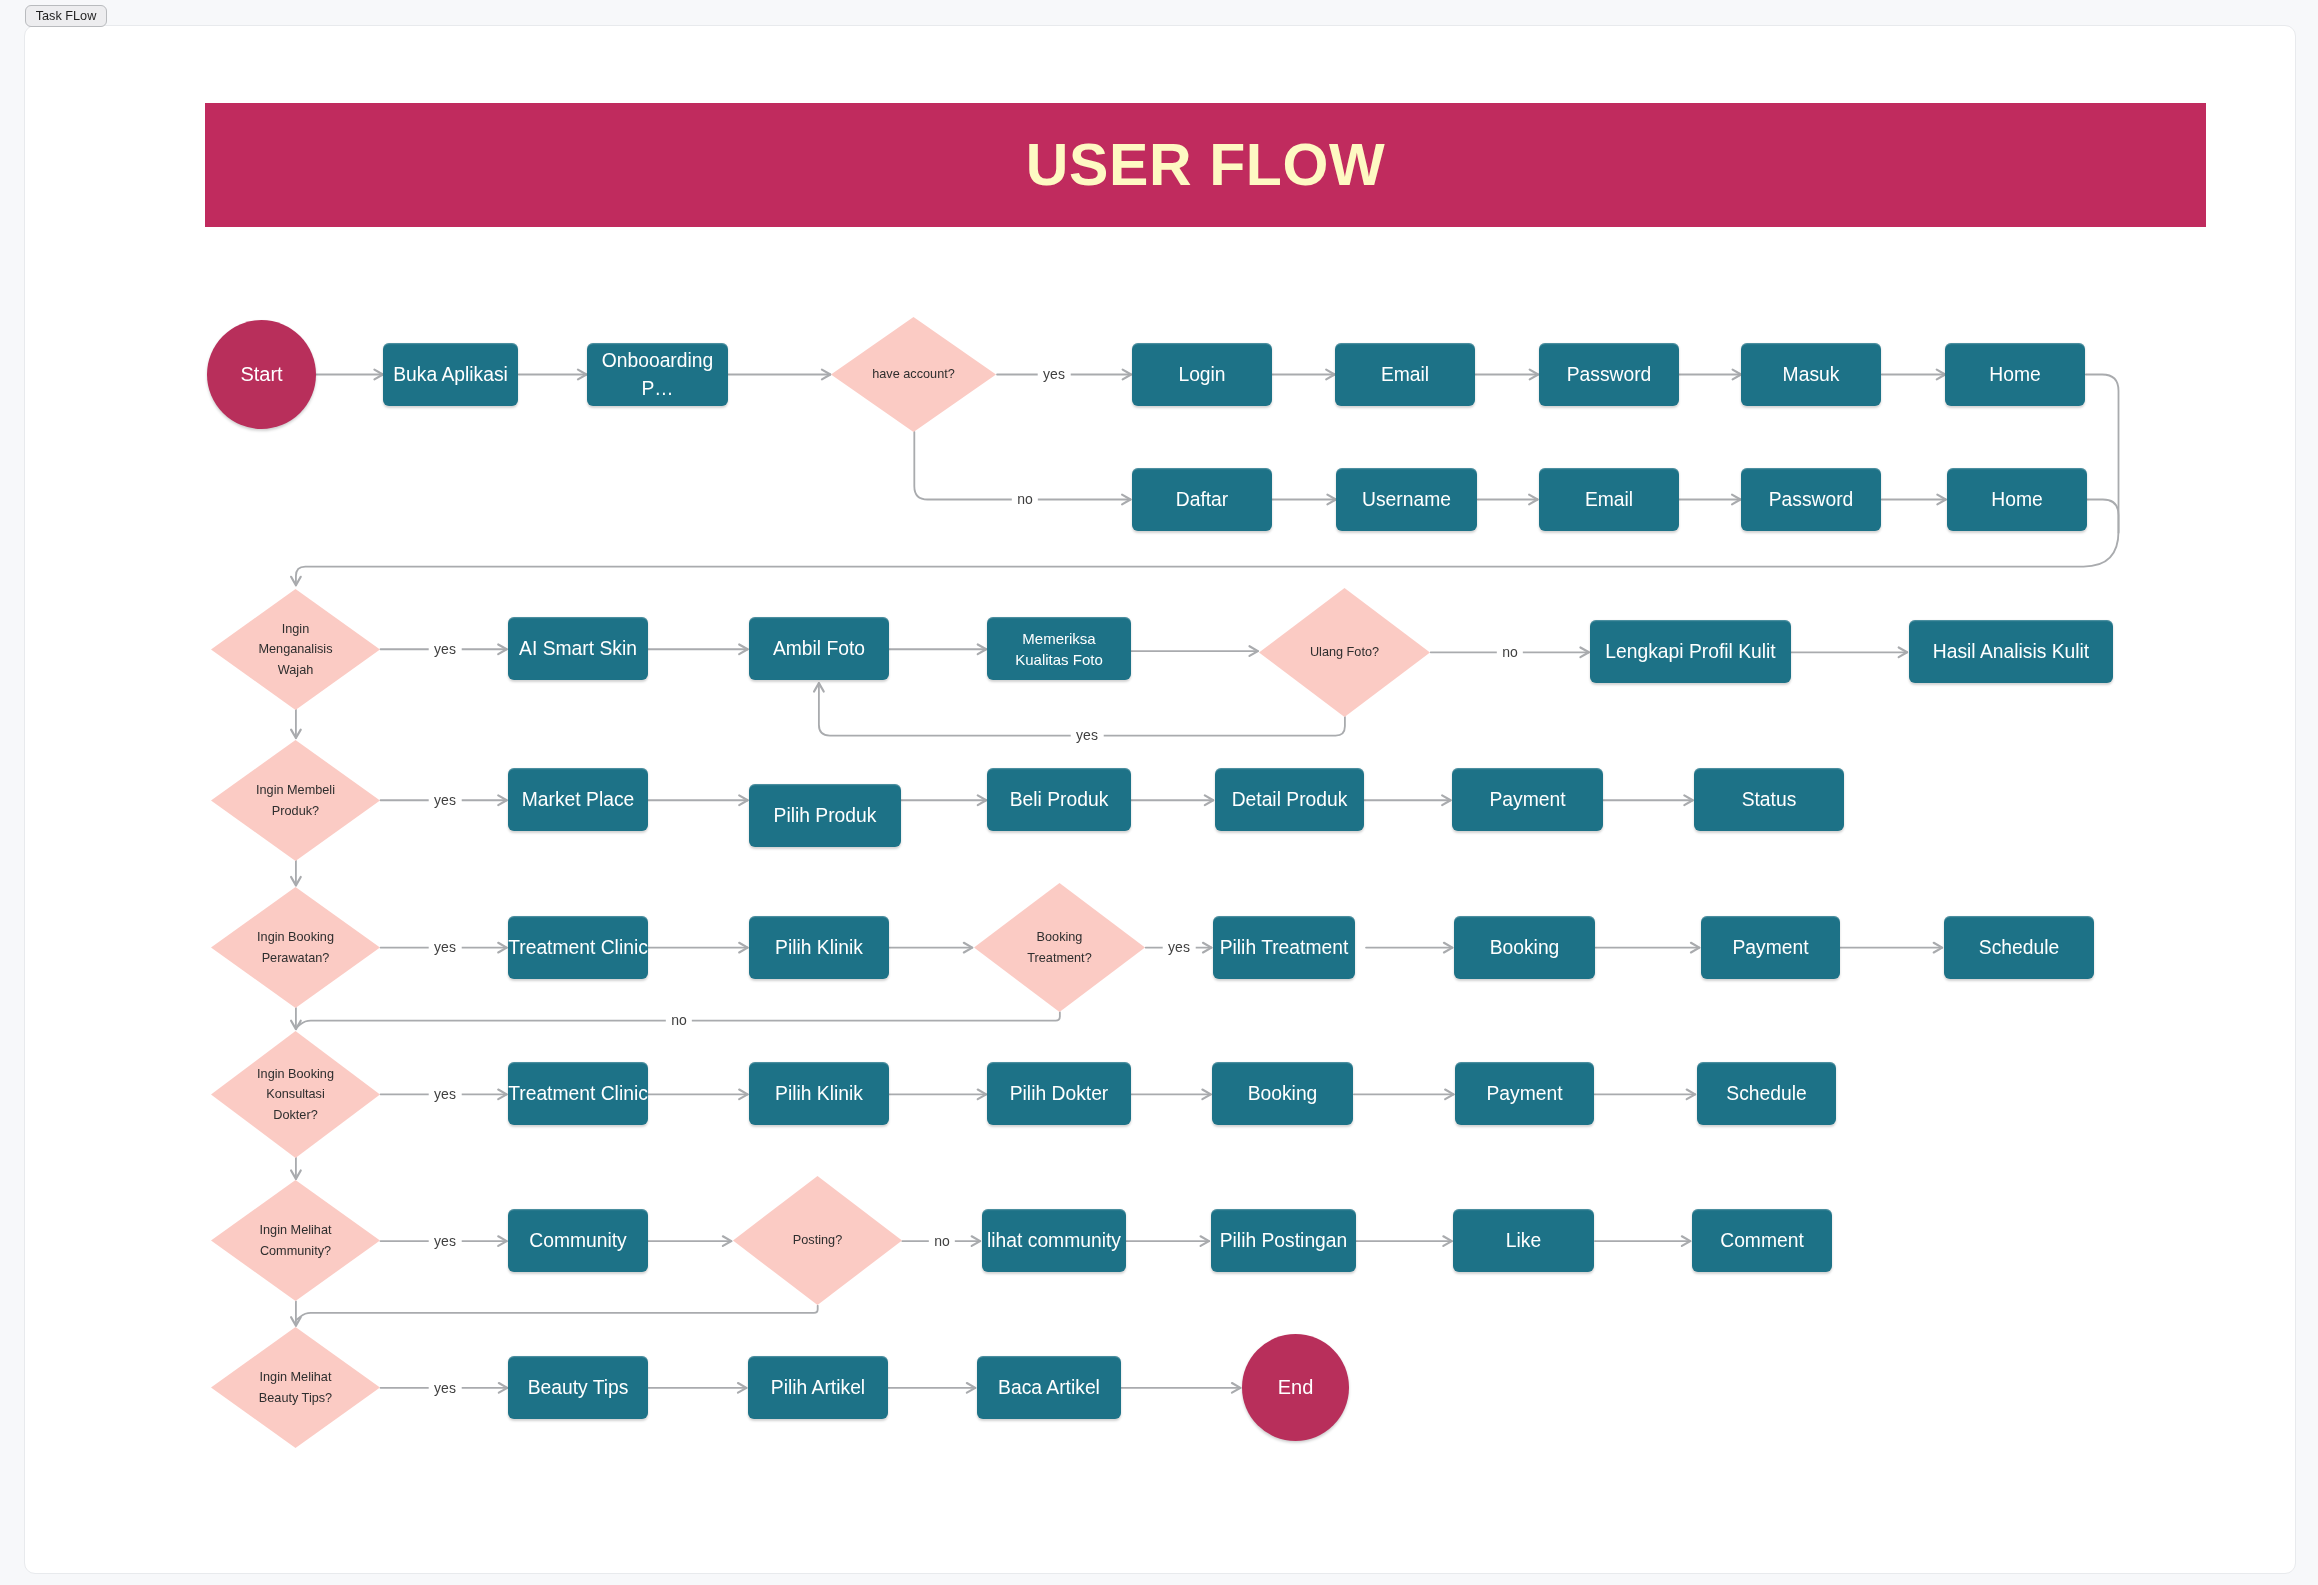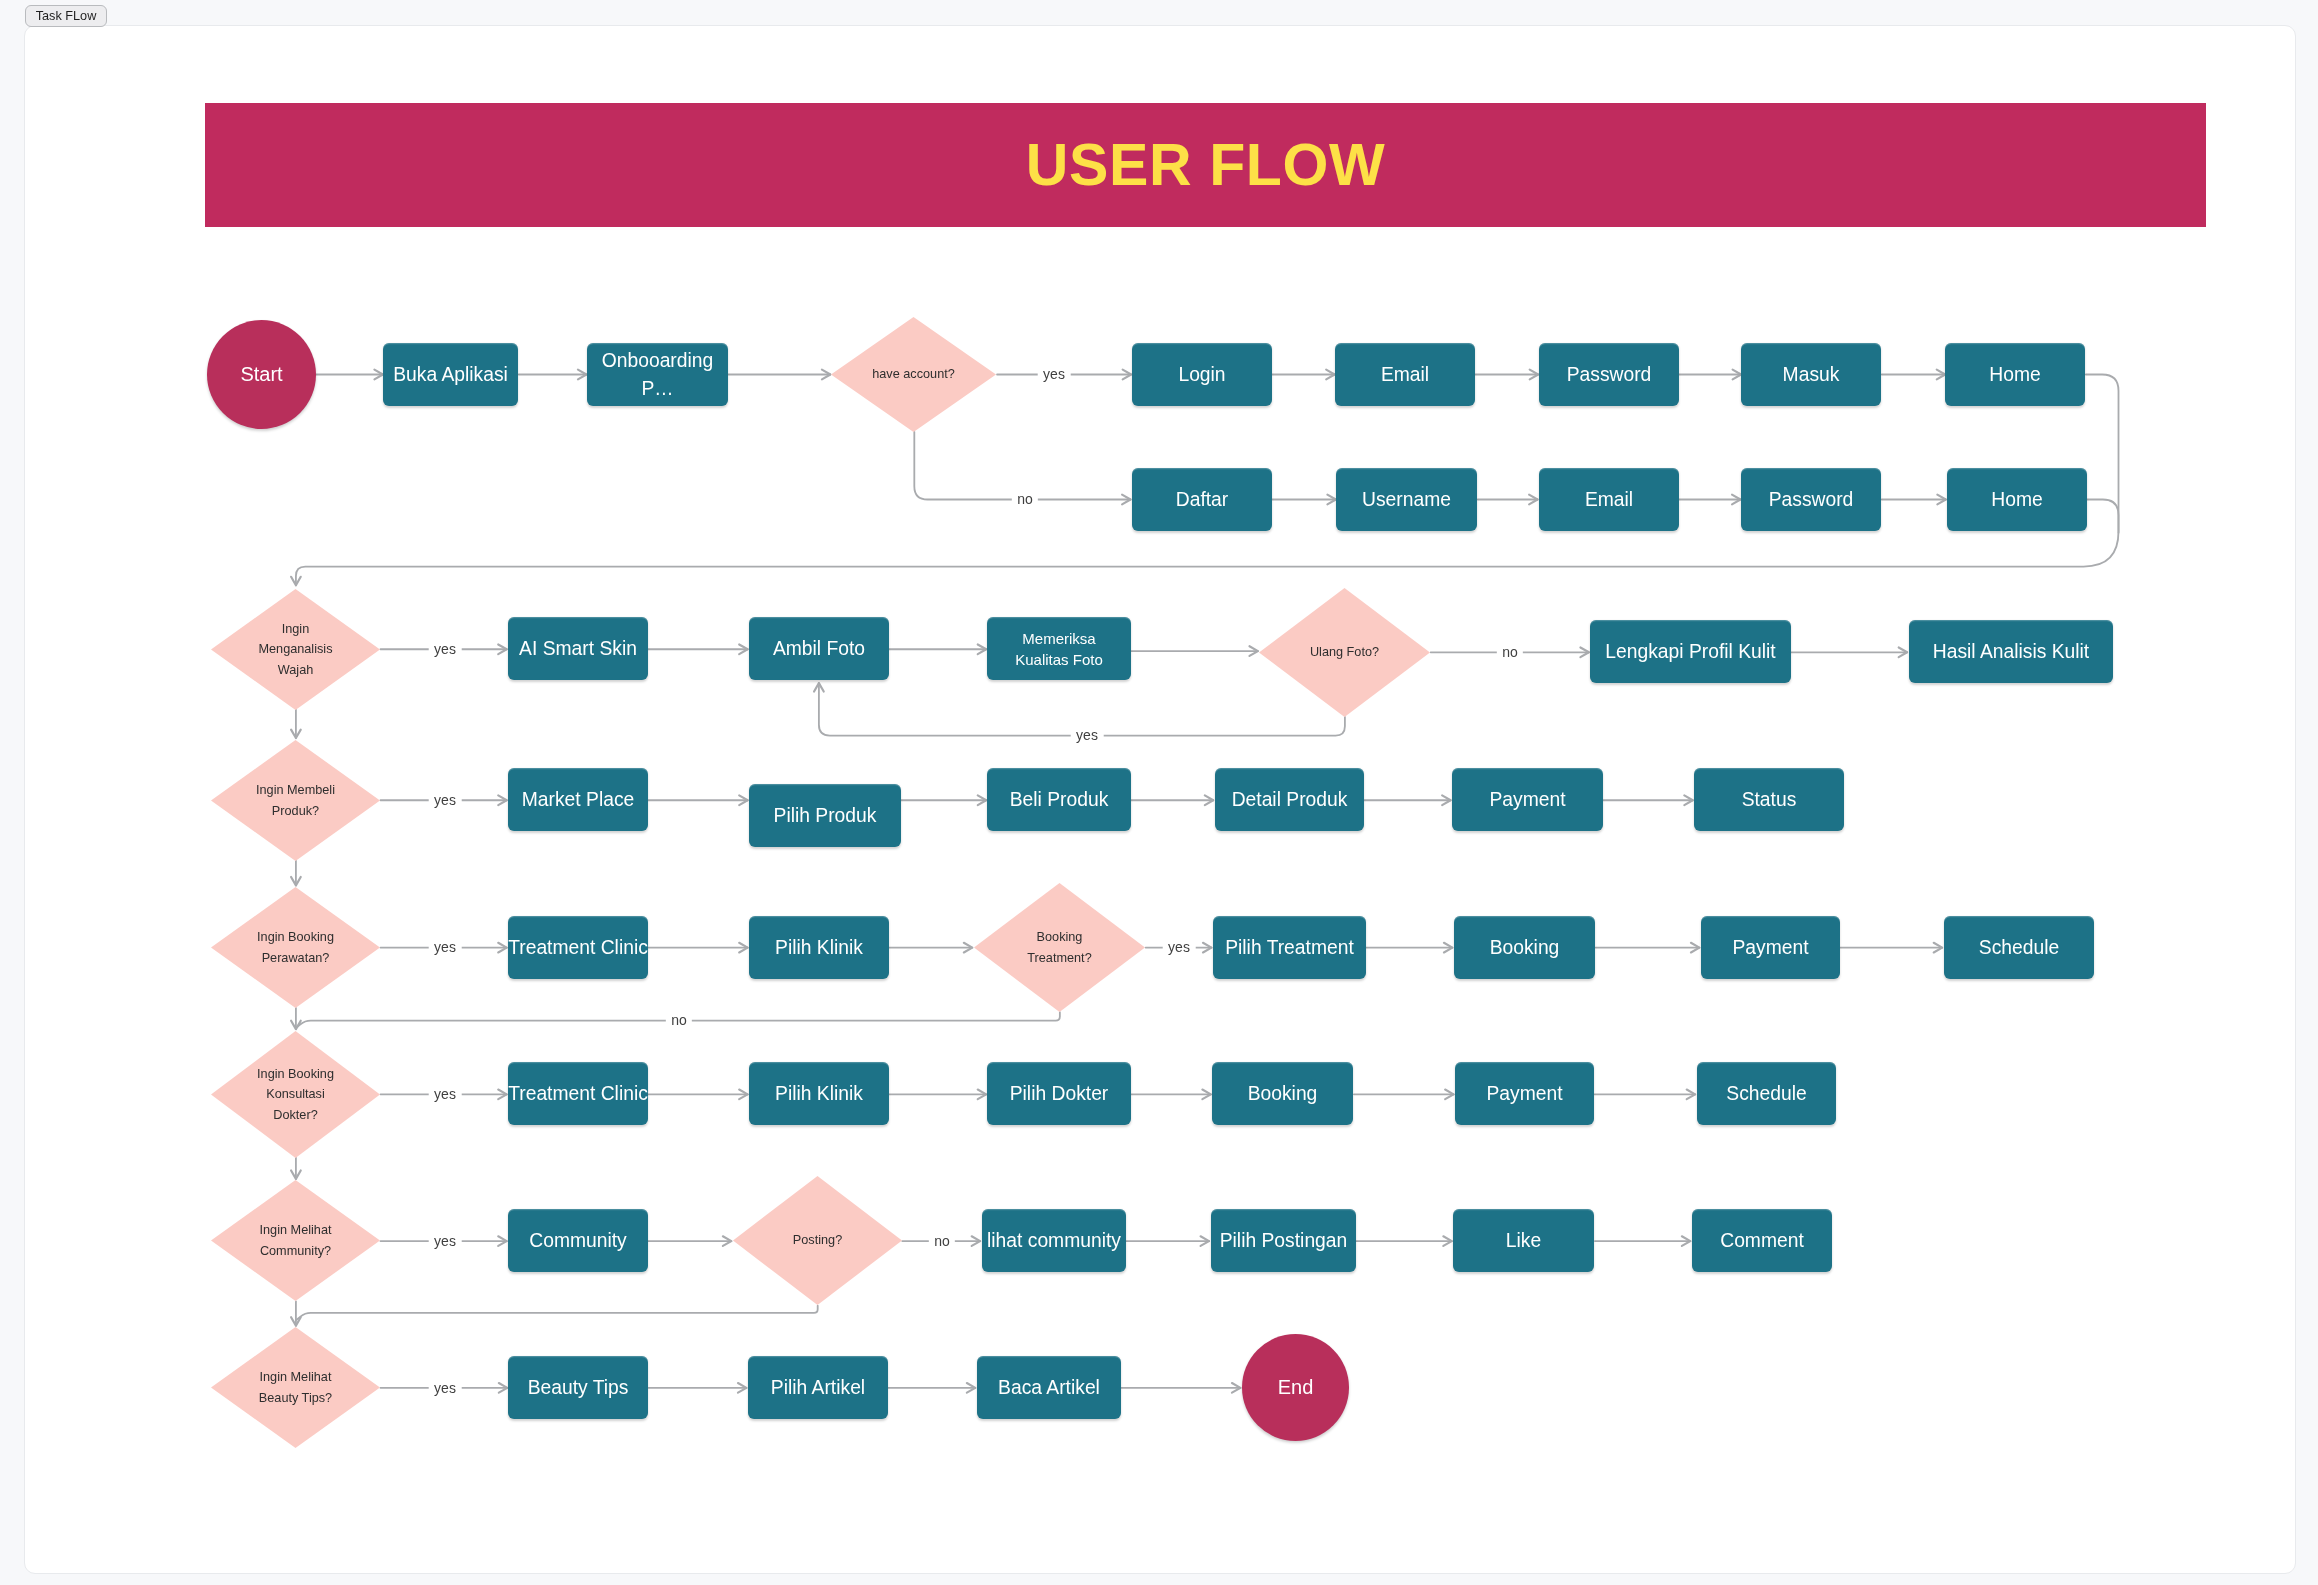--- a/index.html
+++ b/index.html
@@ -10,21 +10,21 @@
   *{margin:0;padding:0;box-sizing:border-box;}
   html,body{width:2319px;height:1586px;}
   body{font-family:"Liberation Sans","DejaVu Sans",sans-serif;background:var(--bg);overflow:hidden;position:relative;}
   #page{position:absolute;inset:0;width:2319px;height:1586px;}
   #canvas-bg{position:absolute;left:24px;top:25px;width:2272px;height:1549px;
     background:var(--canvas);border:1.2px solid var(--canvas-border);border-radius:11px;}
   #task-chip{position:absolute;left:25px;top:4.8px;padding:3px 9.7px;background:#ededef;
     border:1.2px solid #b9bbbe;border-radius:6px;font-size:12.7px;color:#1f1f1f;z-index:5;}
   #banner{position:absolute;left:205px;top:103px;width:2001px;height:124px;background:var(--accent);
     display:flex;align-items:center;justify-content:center;z-index:2;}
-  #banner .title{color:#fde047;font-size:59px;font-weight:800;letter-spacing:0.6px;}
+  #banner .title{color:#fef9c3;font-size:59px;font-weight:800;letter-spacing:0.6px;}
   #edges-svg{position:absolute;left:0;top:0;width:2319px;height:1586px;z-index:1;}
   .edge{fill:none;stroke:var(--line);stroke-width:3px;stroke-linecap:round;}
   #arrowhead path{stroke:var(--line);}
   .node{position:absolute;display:flex;align-items:center;justify-content:center;text-align:center;
     white-space:pre-line;z-index:3;}
   .node.process{background:var(--teal);color:#ffffff;font-size:19.3px;border-radius:6px;line-height:1.4;
     box-shadow:0 1.8px 2.4px rgba(0,0,0,0.18), inset 0 1.2px 0 rgba(255,255,255,0.2);}
   .node.decision{background:var(--pink);color:var(--diamond-text);font-size:12.7px;line-height:1.6;
     clip-path:polygon(50% 0,100% 50%,50% 100%,0 50%);}
   .node.terminal{background:var(--terminal);color:#ffffff;font-size:20px;border-radius:50%;
@@ -150,21 +150,21 @@
     <div class="node process" style="left: 987px; top: 768px; width: 144px; height: 63px;">Beli Produk</div>
     <div class="node process" style="left: 1215px; top: 768px; width: 149px; height: 63px;">Detail Produk</div>
     <div class="node process" style="left: 1452px; top: 768px; width: 151px; height: 63px;">Payment</div>
     <div class="node process" style="left: 1694px; top: 768px; width: 150px; height: 63px;">Status</div>
     <div class="node decision" style="left: 211px; top: 887px; width: 169px; height: 121px;">Ingin Booking
 Perawatan?</div>
     <div class="node process" style="left: 508px; top: 916px; width: 140px; height: 63px;">Treatment Clinic</div>
     <div class="node process" style="left: 749px; top: 916px; width: 140px; height: 63px;">Pilih Klinik</div>
     <div class="node decision" style="left: 974px; top: 883px; width: 171px; height: 129px;">Booking
 Treatment?</div>
-    <div class="node process" style="left: 1213px; top: 916px; width: 153px; height: 63px;">Pilih Treatment</div>
+    <div class="node process" style="left: 1213px; top: 916px; width: 142px; height: 63px;">Pilih Treatment</div>
     <div class="node process" style="left: 1454px; top: 916px; width: 141px; height: 63px;">Booking</div>
     <div class="node process" style="left: 1701px; top: 916px; width: 139px; height: 63px;">Payment</div>
     <div class="node process" style="left: 1944px; top: 916px; width: 150px; height: 63px;">Schedule</div>
     <div class="node decision" style="left: 211px; top: 1031px; width: 169px; height: 127px;">Ingin Booking
 Konsultasi
 Dokter?</div>
     <div class="node process" style="left: 508px; top: 1062px; width: 140px; height: 63px;">Treatment Clinic</div>
     <div class="node process" style="left: 749px; top: 1062px; width: 140px; height: 63px;">Pilih Klinik</div>
     <div class="node process" style="left: 987px; top: 1062px; width: 144px; height: 63px;">Pilih Dokter</div>
     <div class="node process" style="left: 1212px; top: 1062px; width: 141px; height: 63px;">Booking</div>

